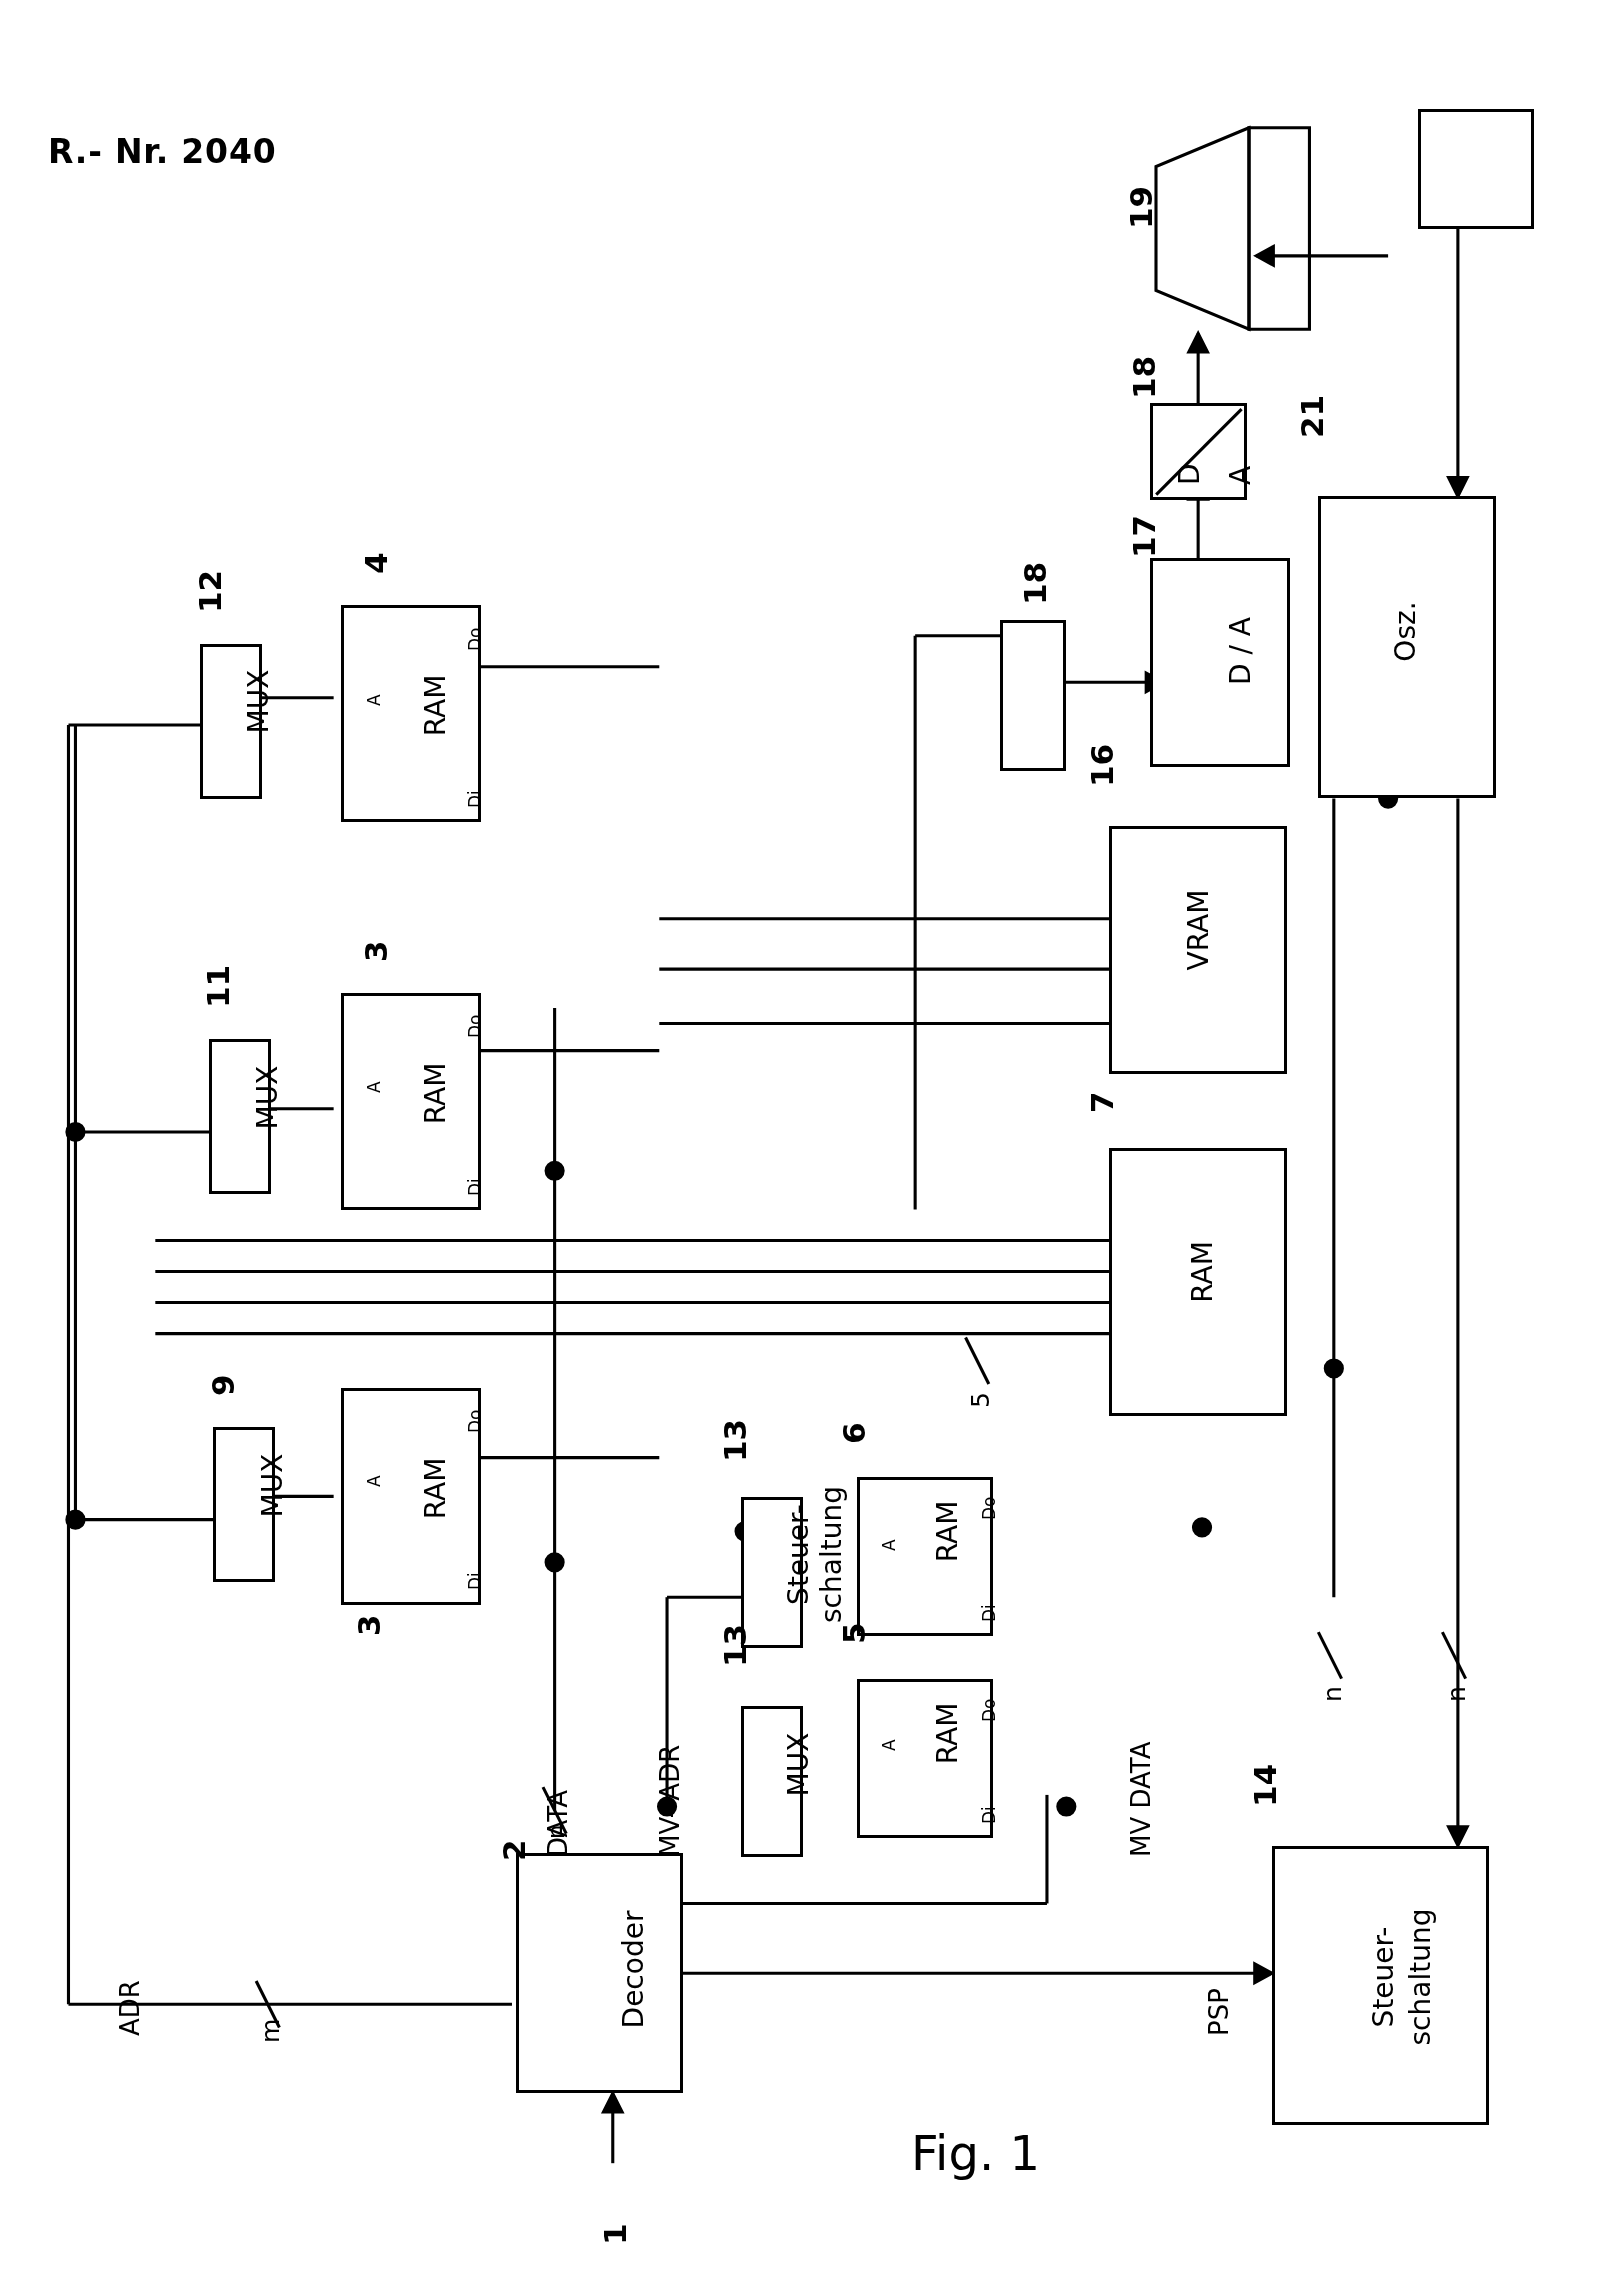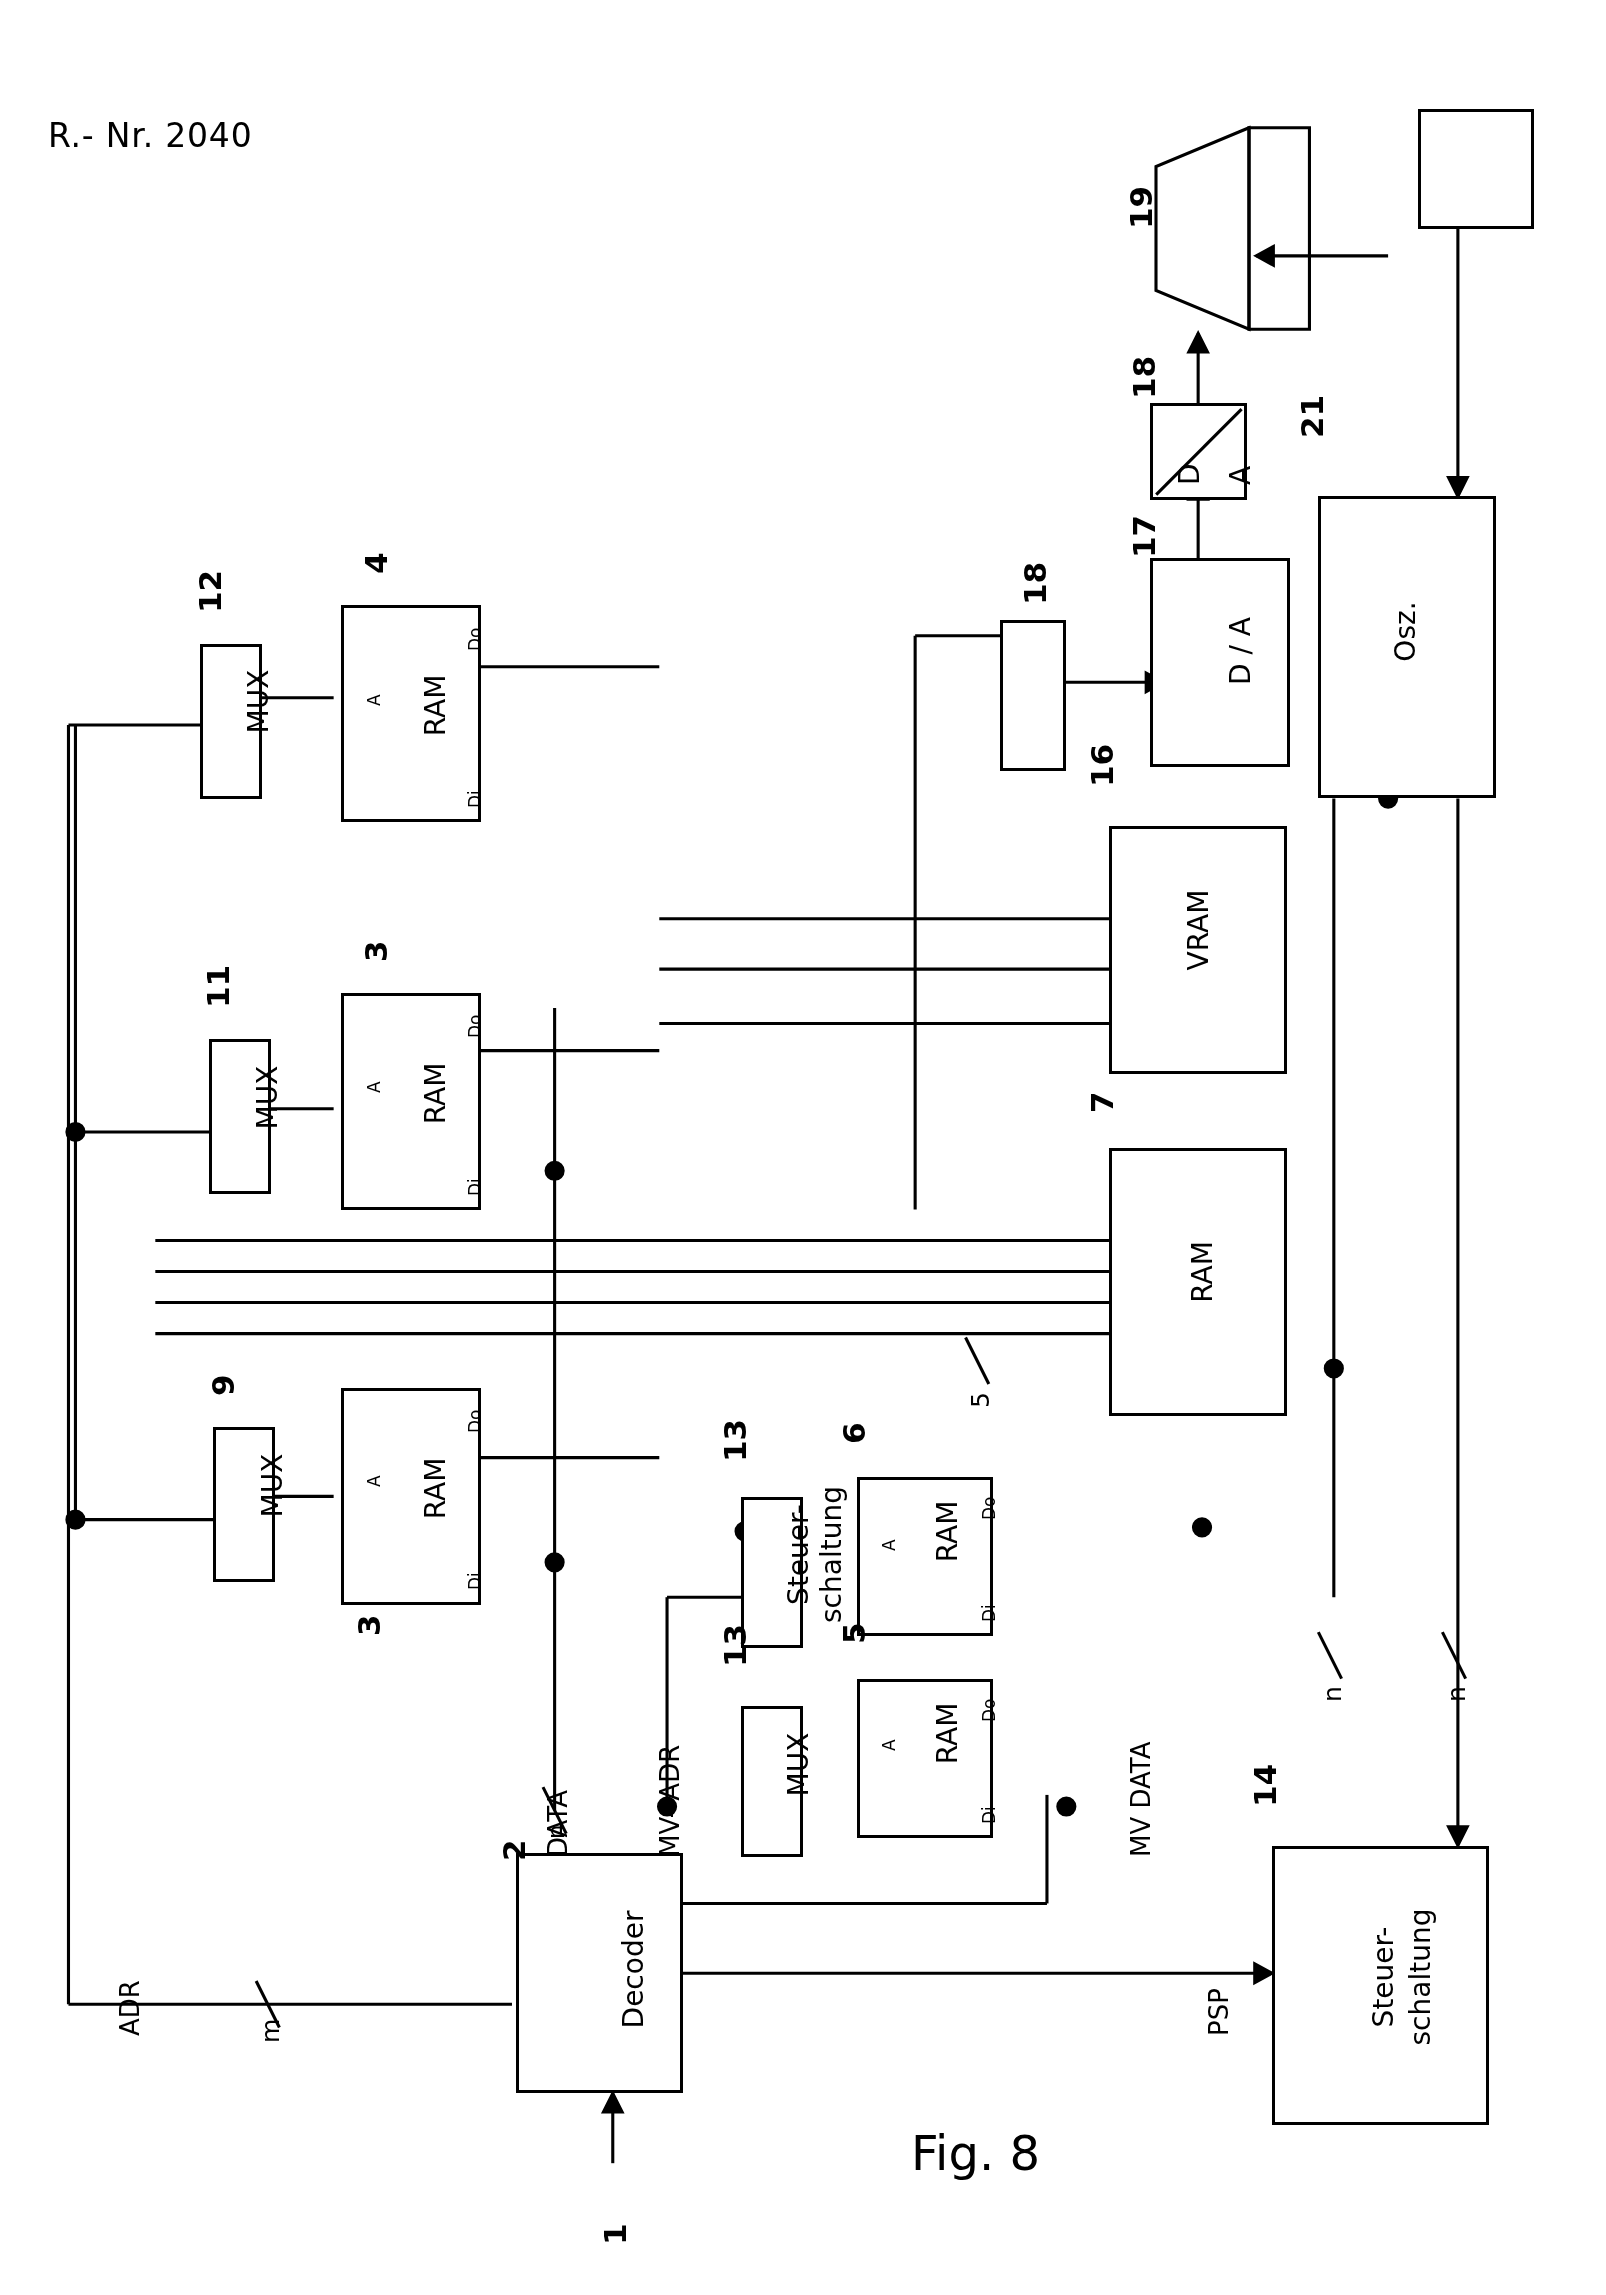--- a/index.html
+++ b/index.html
@@ -96,22 +96,22 @@
       <circle cx="715" cy="1510" r="11" fill="#000"></circle>
       <circle cx="860" cy="2330" r="11" fill="#000"></circle>
       <circle cx="1790" cy="1030" r="11" fill="#000"></circle>
       <circle cx="1720" cy="1765" r="11" fill="#000"></circle>
       <circle cx="1550" cy="1970" r="11" fill="#000"></circle>
       <circle cx="1375" cy="2330" r="11" fill="#000"></circle>
       <circle cx="960" cy="1975" r="11" fill="#000"></circle>
     </g>
   </svg>
 
-  <div class="lbl hdr" style="left:48px;top:116px;">R.- Nr. 2040</div>
-  <div class="lbl fig" style="left:911px;top:2125px;">Fig. 8</div>
+  <div class="lbl hdr" style="left:48px;top:132px;font-weight:bold;">R.- Nr. 2040</div>
+  <div class="lbl fig" style="left:911px;top:2125px;">Fig. 1</div>
 
   <div class="box" style="left:1418px;top:109px;width:116px;height:120px;"></div>
   <div class="lbl blktxt rot90" style="left:1493px;top:132px;width:93px;"></div>
   <div class="lbl num rot90" style="left:1388px;top:120px;"></div>
 
   <div class="box" style="left:1318px;top:496px;width:178px;height:302px;"></div>
   <div class="lbl blktxt rot90" style="left:1388px;top:779px;width:295px;line-height:36px;">Osz.</div>
   <div class="lbl num rot90" style="left:1294px;top:438px;">21</div>
 
   <div style="position:absolute;left:1148px;top:120px;width:171px;height:217px;">

